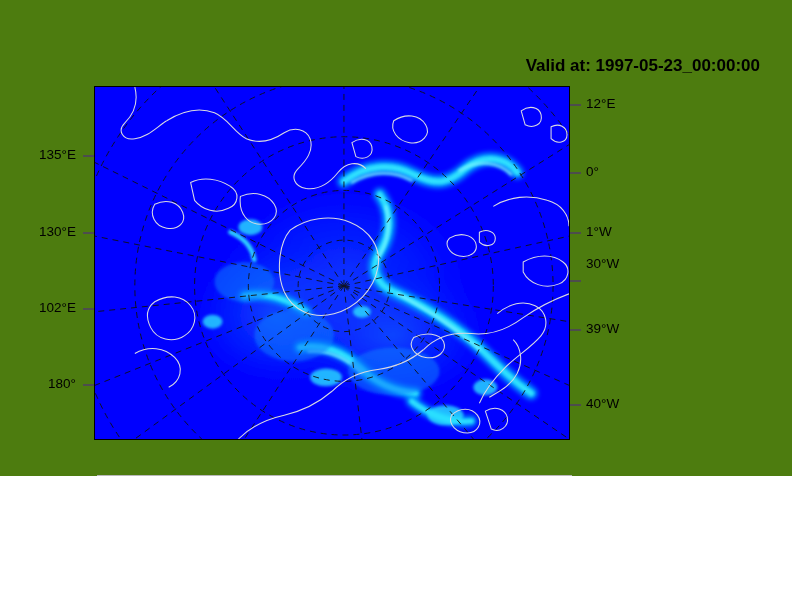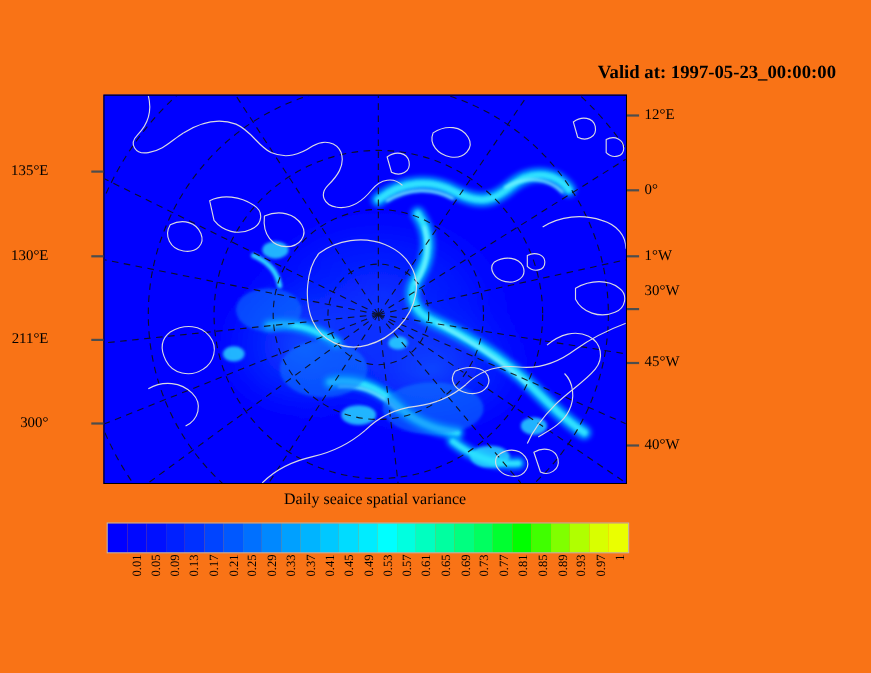--- a/index.html
+++ b/index.html
@@ -1,24 +1,24 @@
 <!DOCTYPE html>
 <html><head>
 <meta charset="utf-8">
 <style>
   html, body {
     margin: 0; padding: 0;
     background: #ffffff;
   }
   #page {
     position: relative;
-    width: 792px; height: 612px;
-    background: #f97316;
+    width: 792px; height: 476px;
+    background: #4d7c0f;
     overflow: hidden;
-    font-family: Liberation Serif, serif;
+    font-family: Liberation Sans, sans-serif;
   }
 
   
   #title {
     position: absolute;
     right: 32px; top: 56px;
     font-size: 17px;
     font-weight: bold;
     color: #000000;
     letter-spacing: 0px;
@@ -47,21 +47,21 @@
   .tick-left  { left: 83px; }
   .tick-right { left: 570px; }
 
   .axlabel {
     position: absolute;
     font-size: 13.5px;
     color: #000000;
     white-space: nowrap;
     line-height: 1;
   }
-  .axlabel-left  { right: 748px; text-align: right; }
+  .axlabel-left  { right: 716px; text-align: right; }
   .axlabel-right { left: 586px; text-align: left; }
 
   
   #caption {
     position: absolute;
     left: 0; right: 0;
     top: 446px;
     text-align: center;
     font-size: 14.5px;
     color: #000000;
@@ -251,40 +251,37 @@
     </svg>
   </div>
 
   <div class="tick tick-left" style="top:155px"></div>
   <div class="tick tick-left" style="top:232px"></div>
   <div class="tick tick-left" style="top:308px"></div>
   <div class="tick tick-left" style="top:384px"></div>
 
   <div class="axlabel axlabel-left" style="top:148px">135°E</div>
   <div class="axlabel axlabel-left" style="top:225px">130°E</div>
-  <div class="axlabel axlabel-left" style="top:301px">211°E</div>
-  <div class="axlabel axlabel-left" style="top:377px">300°</div>
+  <div class="axlabel axlabel-left" style="top:301px">102°E</div>
+  <div class="axlabel axlabel-left" style="top:377px">180°</div>
 
   <div class="tick tick-right" style="top:104px"></div>
   <div class="tick tick-right" style="top:172px"></div>
   <div class="tick tick-right" style="top:232px"></div>
   <div class="tick tick-right" style="top:280px"></div>
   <div class="tick tick-right" style="top:329px"></div>
   <div class="tick tick-right" style="top:404px"></div>
 
   <div class="axlabel axlabel-right" style="top:97px">12°E</div>
   <div class="axlabel axlabel-right" style="top:165px">0°</div>
   <div class="axlabel axlabel-right" style="top:225px">1°W</div>
   <div class="axlabel axlabel-right" style="top:257px">30°W</div>
-  <div class="axlabel axlabel-right" style="top:322px">45°W</div>
+  <div class="axlabel axlabel-right" style="top:322px">39°W</div>
   <div class="axlabel axlabel-right" style="top:397px">40°W</div>
 
-  <div id="caption">
-    <span id="caption-inner">Daily seaice spatial variance</span>
-  </div>
 
   <div id="colorbar-wrap">
     <div id="colorbar">
         <div class="swatch" style="background: rgb(0, 0, 255);"></div>
         <div class="swatch" style="background: rgb(0, 8, 255);"></div>
         <div class="swatch" style="background: rgb(0, 16, 255);"></div>
         <div class="swatch" style="background: rgb(0, 32, 255);"></div>
         <div class="swatch" style="background: rgb(0, 48, 255);"></div>
         <div class="swatch" style="background: rgb(0, 68, 255);"></div>
         <div class="swatch" style="background: rgb(0, 88, 255);"></div>

